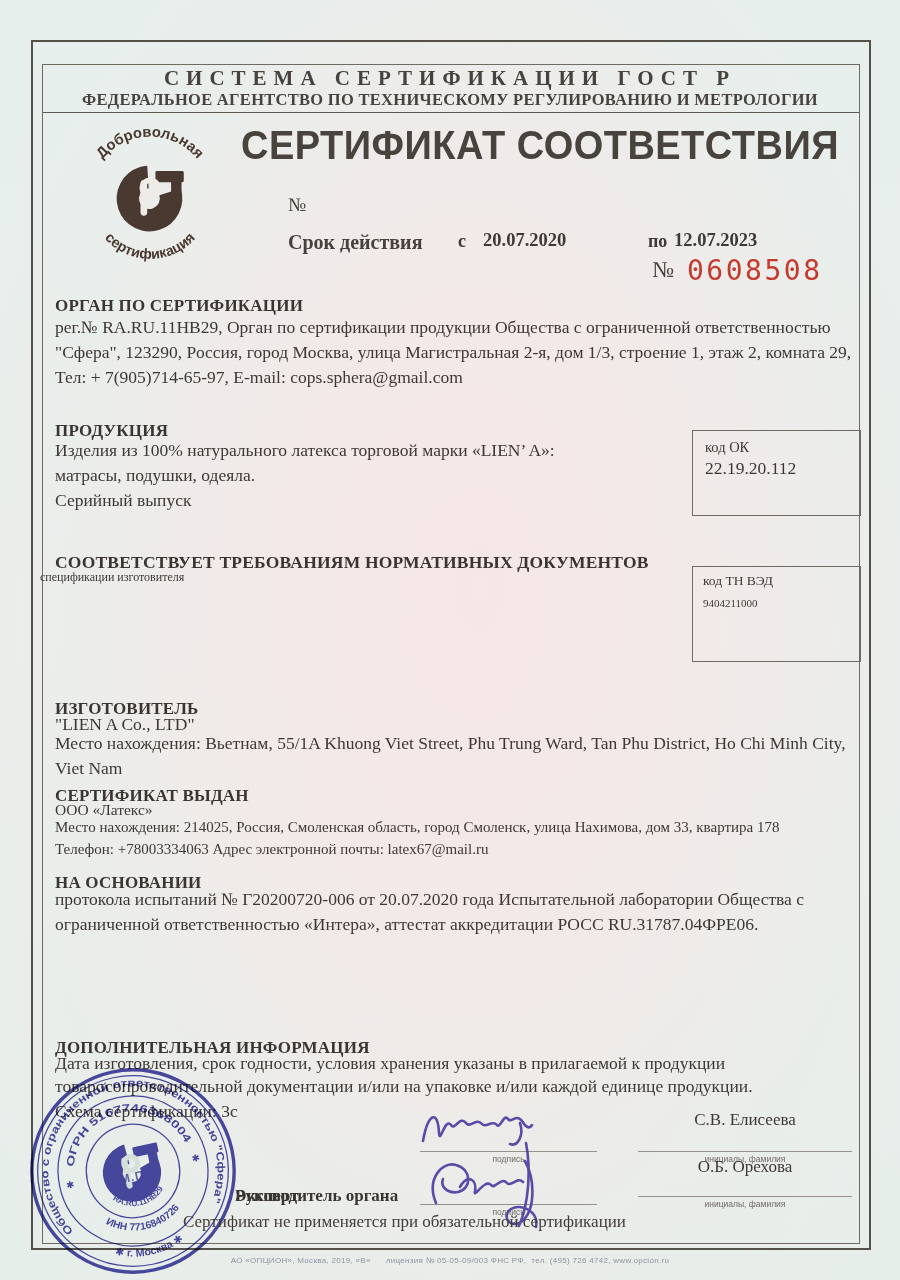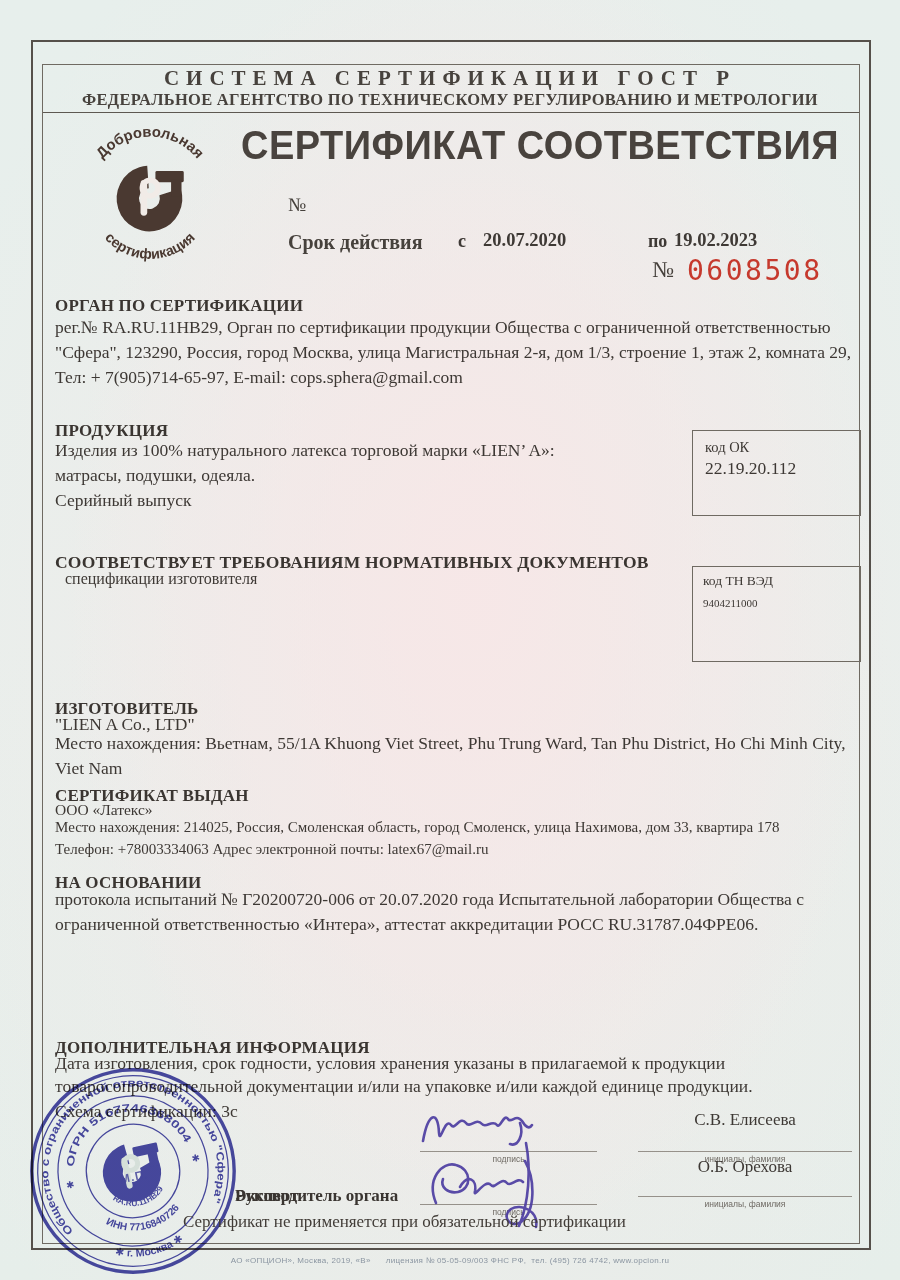--- a/index.html
+++ b/index.html
@@ -81,40 +81,40 @@
   </svg>
 
   <div class="abs title">СЕРТИФИКАТ СООТВЕТСТВИЯ</div>
 
   <div class="abs certno-sym">№</div>
 
   <div class="abs val-label">Срок действия</div>
   <div class="abs val-c">с</div>
   <div class="abs val-from">20.07.2020</div>
   <div class="abs val-po">по</div>
-  <div class="abs val-to">19.02.2023</div>
+  <div class="abs val-to">12.07.2023</div>
 
   <div class="abs blank-sym">№</div>
   <div class="abs blank-num">0608508</div>
 
   <div class="abs sec-h" style="left:55px;top:296px;">ОРГАН ПО СЕРТИФИКАЦИИ</div>
   <div class="abs body-t" style="left:55px;top:315px;width:800px;">рег.№ RA.RU.11HB29, Орган по сертификации продукции Общества с ограниченной ответственностью "Сфера", 123290, Россия, город Москва, улица Магистральная 2-я, дом 1/3, строение 1, этаж 2, комната 29, Тел: + 7(905)714-65-97, E-mail: cops.sphera@gmail.com</div>
 
   <div class="abs sec-h" style="left:55px;top:421px;">ПРОДУКЦИЯ</div>
   <div class="abs body-t" style="left:55px;top:438px;width:620px;">Изделия из 100% натурального латекса торговой марки «LIEN’ A»:</div>
   <div class="abs body-t" style="left:55px;top:463px;width:620px;">матрасы, подушки, одеяла.</div>
   <div class="abs body-t" style="left:55px;top:488px;width:620px;">Серийный выпуск</div>
 
   <div class="abs code-box" style="left:692px;top:430px;width:169px;height:86px;">
     <div class="code-lab">код ОК</div>
     <div class="code-val">22.19.20.112</div>
   </div>
 
   <div class="abs sec-h" style="left:55px;top:552px;font-size:17.5px;">СООТВЕТСТВУЕТ ТРЕБОВАНИЯМ НОРМАТИВНЫХ ДОКУМЕНТОВ</div>
-  <div class="abs" style="left:65px;top:570px;font-size:16px;">спецификации изготовителя</div>
+  <div class="abs" style="left:40px;top:570px;font-size:12px;">спецификации изготовителя</div>
 
   <div class="abs code-box" style="left:692px;top:566px;width:169px;height:96px;padding:6px 10px;">
     <div class="code-lab" style="font-size:13.5px;">код ТН ВЭД</div>
     <div class="code-val" style="font-size:11px;margin-top:8px;">9404211000</div>
   </div>
 
   <div class="abs sec-h" style="left:55px;top:699px;">ИЗГОТОВИТЕЛЬ</div>
   <div class="abs body-t" style="left:55px;top:712px;">"LIEN A Co., LTD"</div>
   <div class="abs body-t" style="left:55px;top:731px;width:808px;line-height:25px;">Место нахождения: Вьетнам, 55/1A Khuong Viet Street, Phu Trung Ward, Tan Phu District, Ho Chi Minh City, Viet Nam</div>
 

